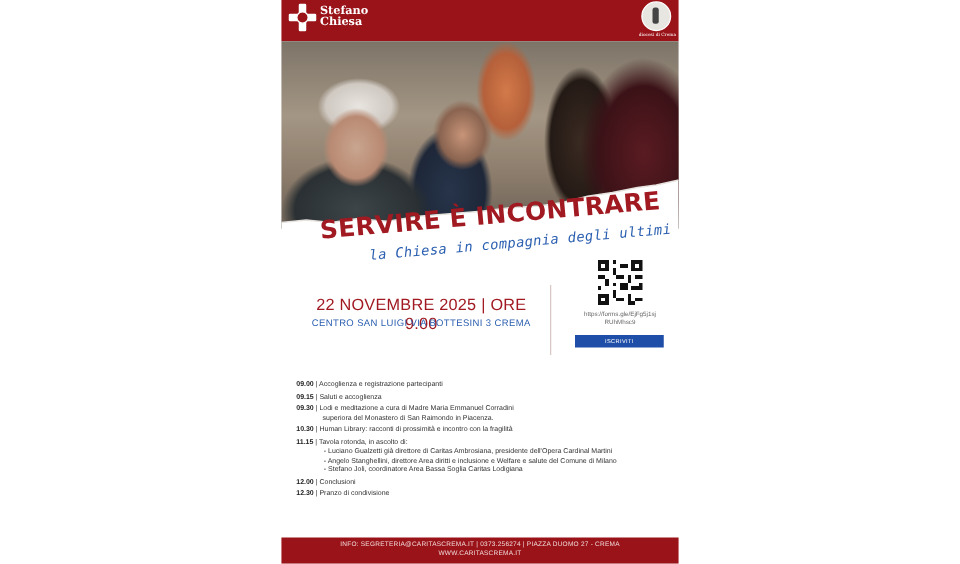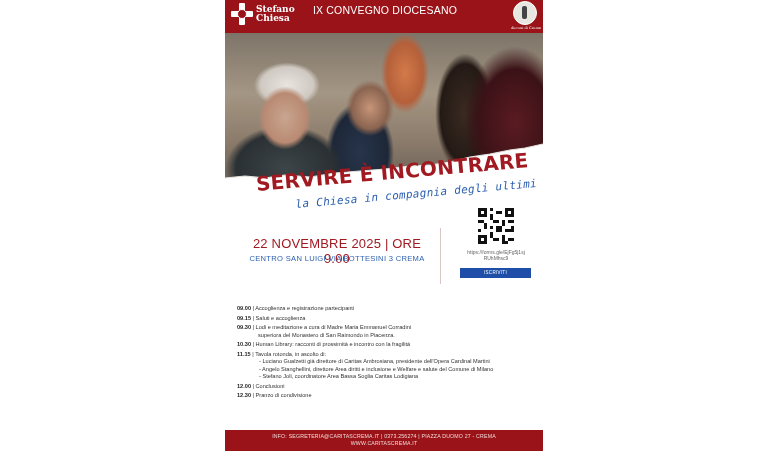--- a/index.html
+++ b/index.html
@@ -58,21 +58,20 @@
         <div class="h"></div>
           <div class="v"></div>
           <div class="c"></div>
       </div>
       <div class="logo-text">
         <div>Stefano</div>
         <div>Chiesa</div>
       </div>
     </div>
     <div class="header-title">
-      <div>IX CONVEGNO DIOCESANO</div>
     </div>
     <div class="diocesi">
       <div class="diocesi-seal"></div>
       <div class="diocesi-label">diocesi di Crema</div>
     </div>
   </div>
 
   <div class="photo"></div>
 
   <svg class="tear" viewBox="0 0 318 60" preserveAspectRatio="none">

